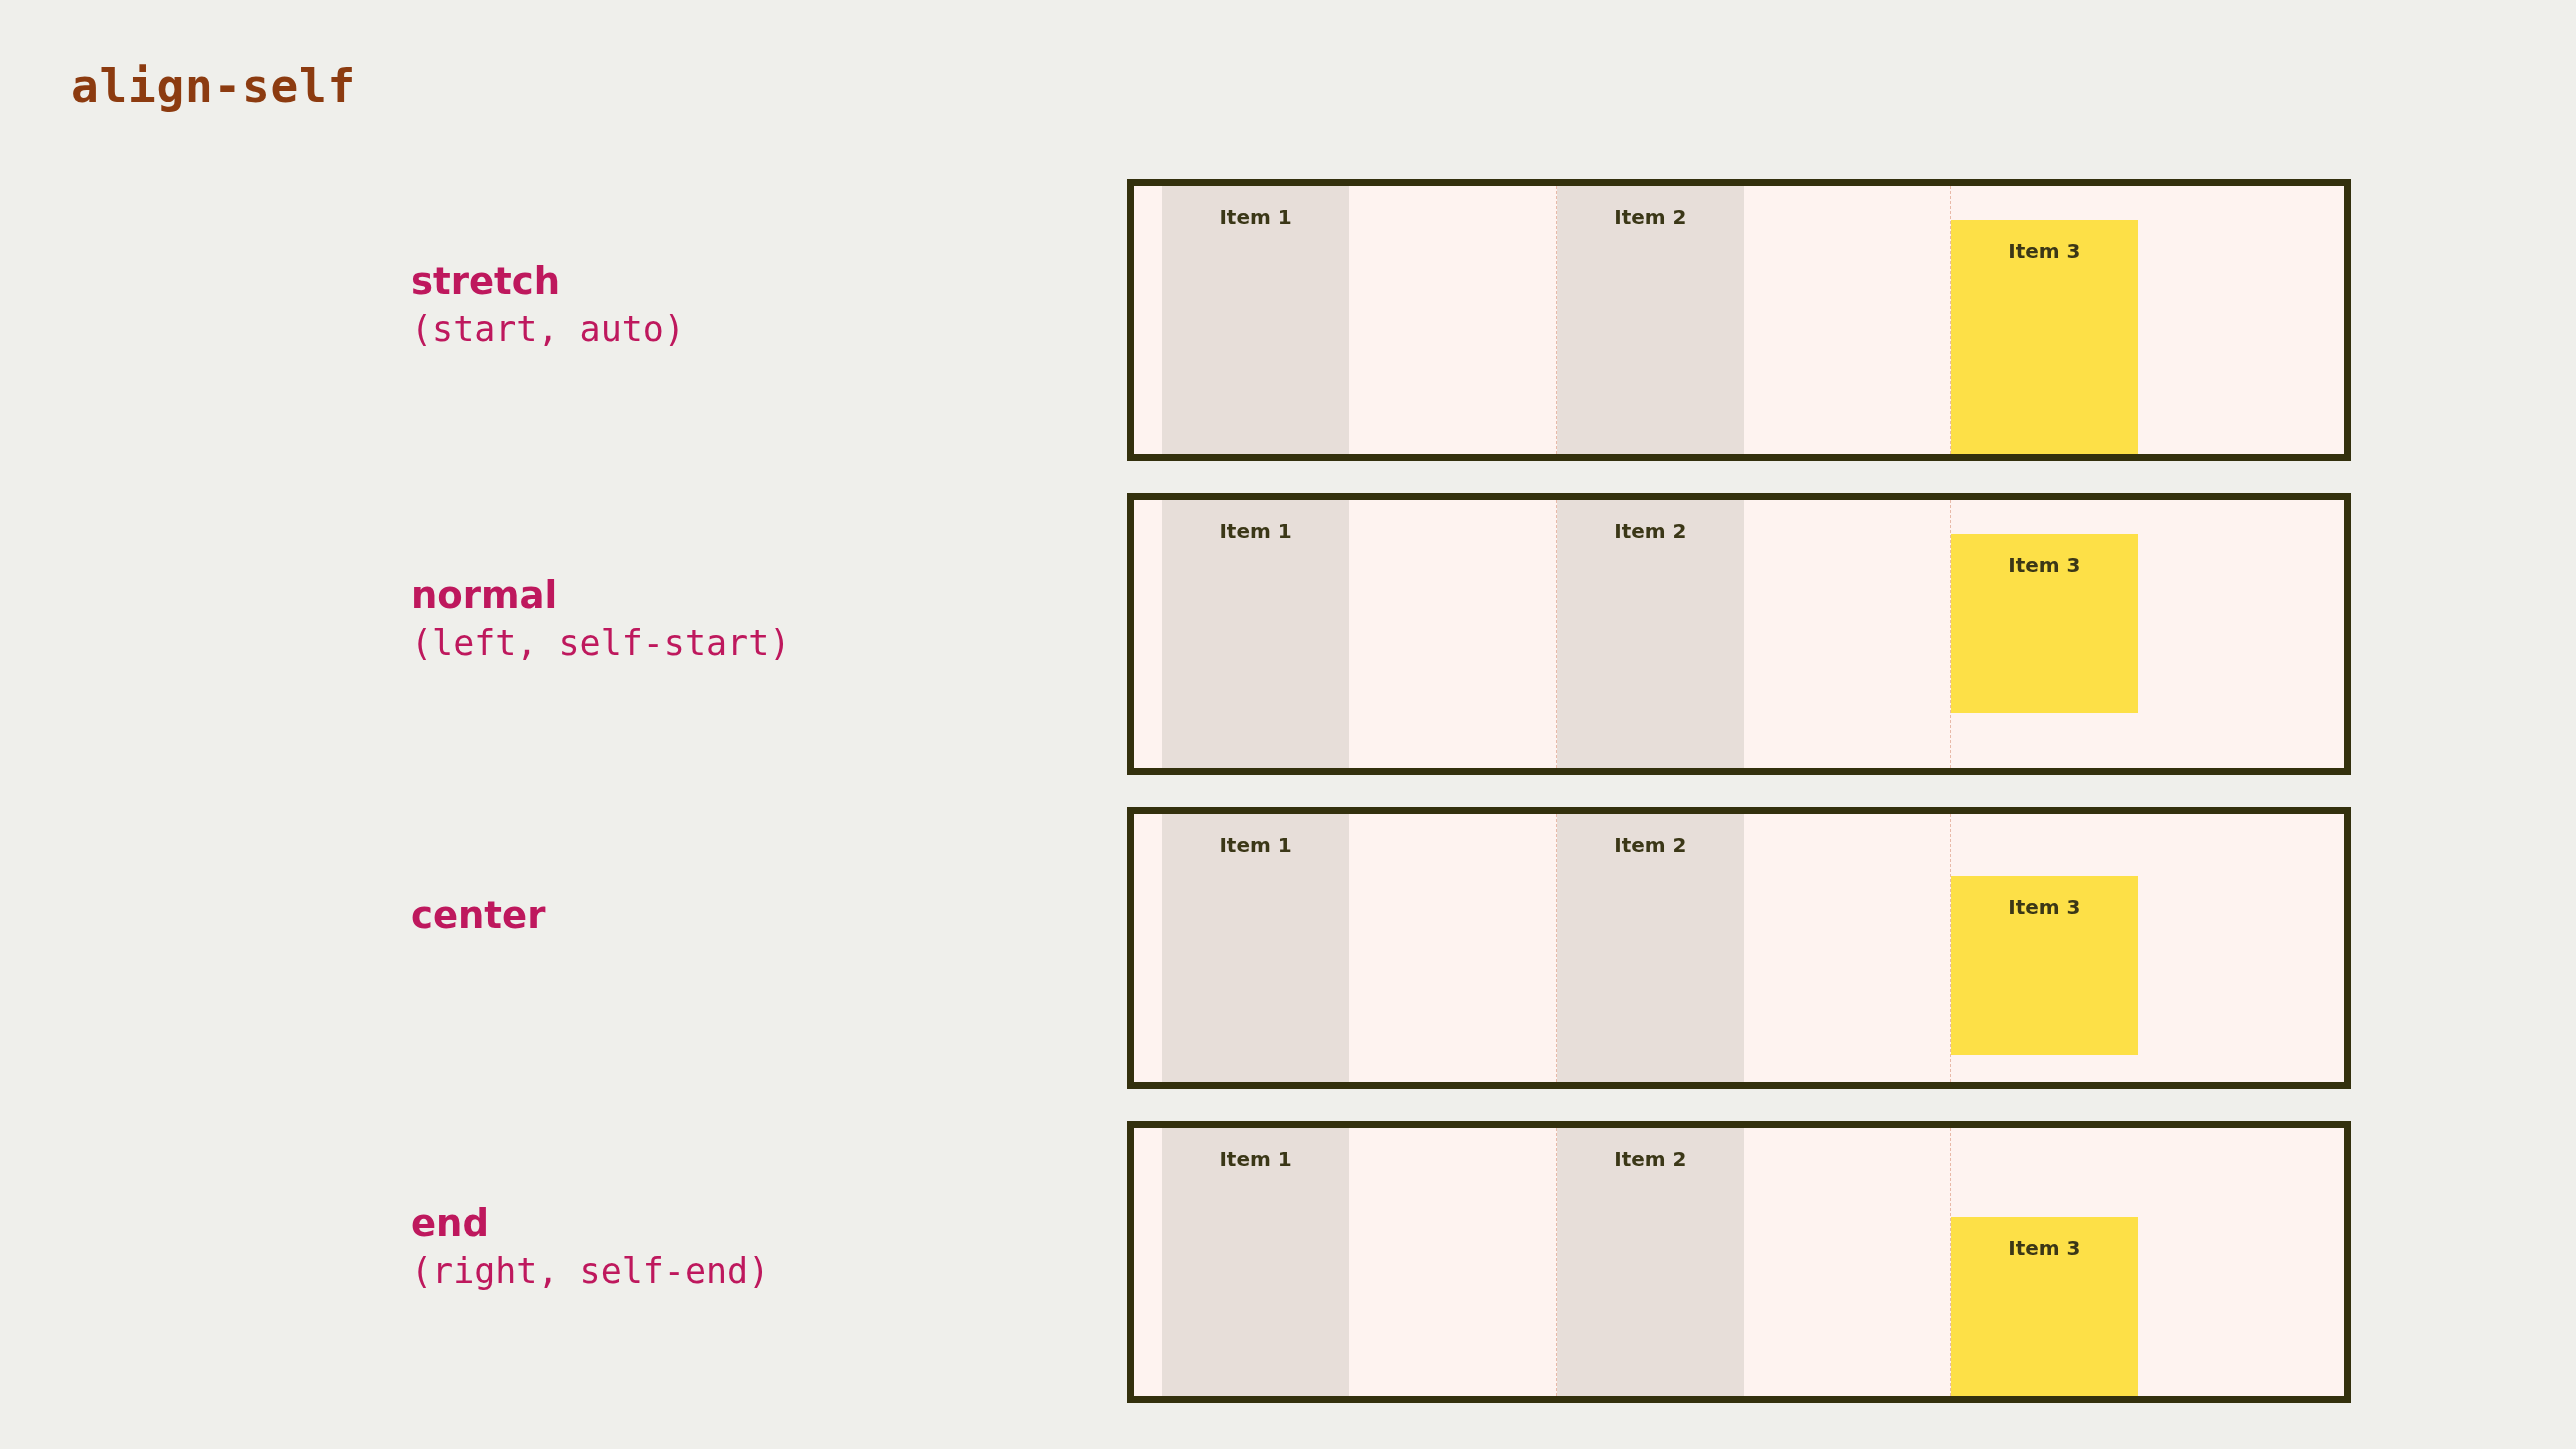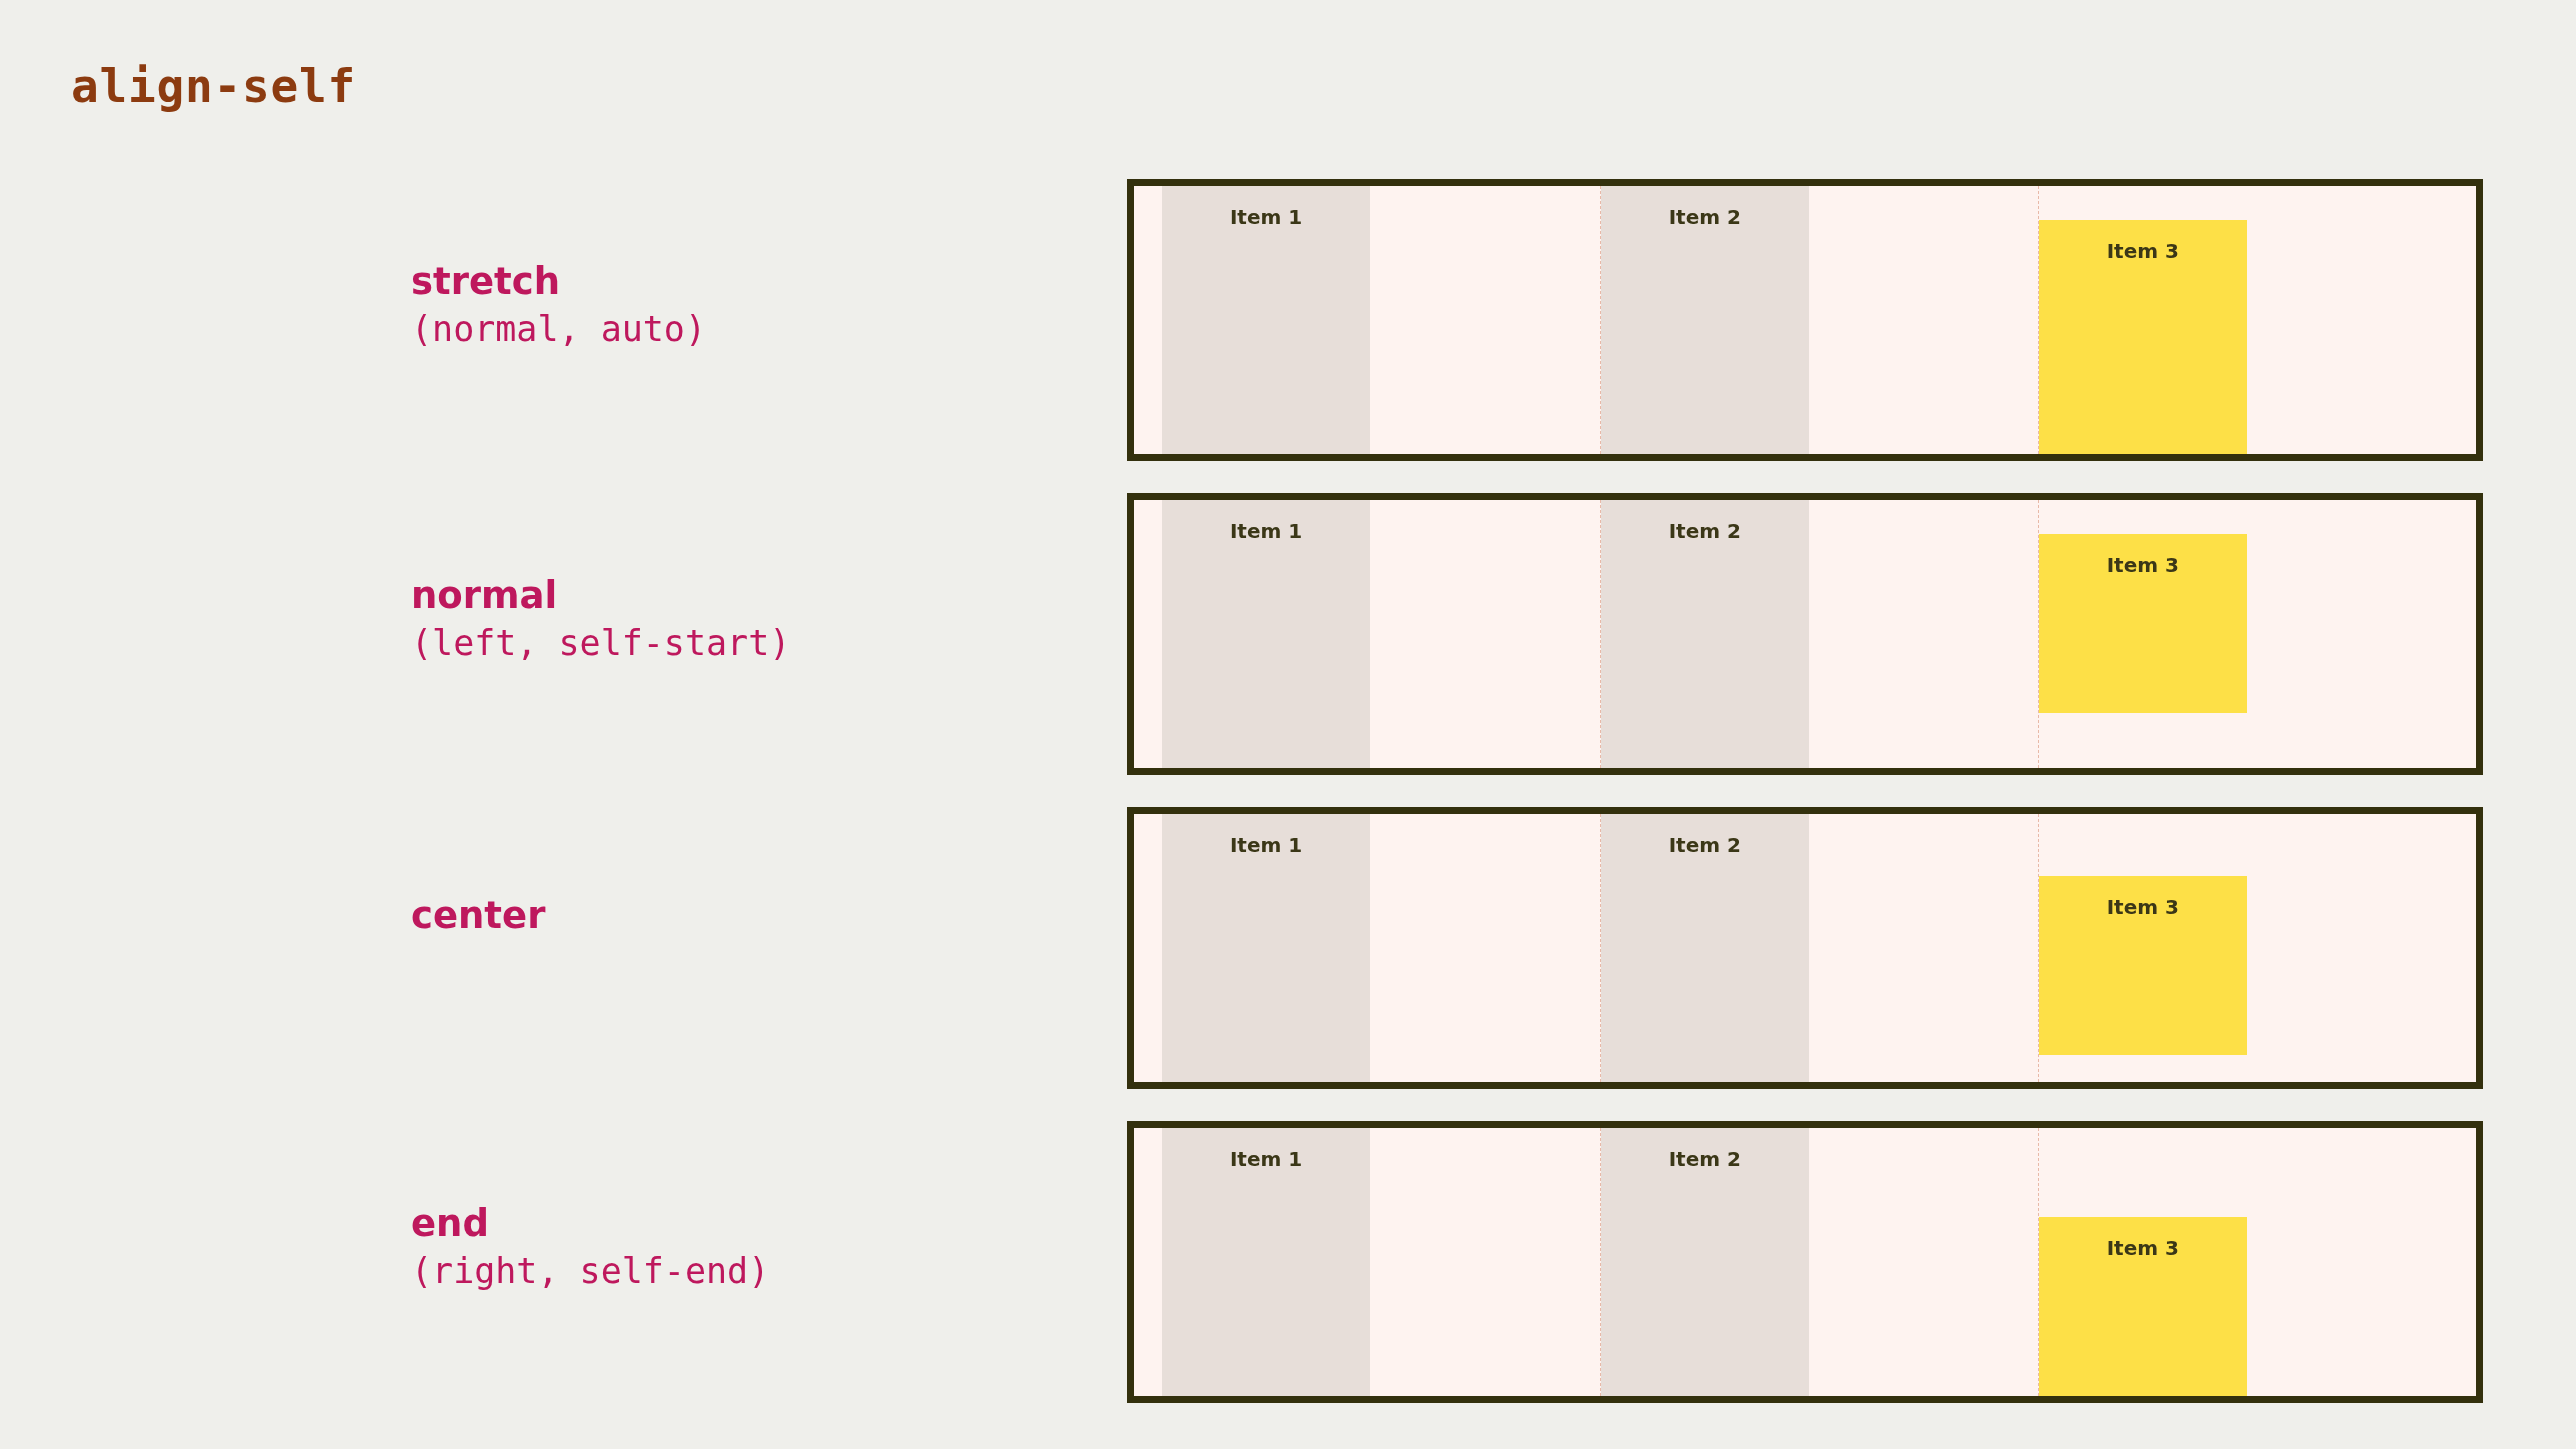--- a/index.html
+++ b/index.html
@@ -57,21 +57,21 @@
     line-height: 1.22;
     white-space: pre;
     margin-top: 4.8px;
   }
   .row-label .alias:empty { display: none; }
 
   
   .grid-container {
     position: absolute;
     left: 1127px;
-    width: 1356px;
+    width: 1224px;
     box-sizing: border-box;
     border: 7.2px solid #33300d;
     background: #fef3f0;
     display: grid;
     grid-template-columns: 1fr 1fr 1fr;
     padding-left: 28px;
   }
 
   .track {
     position: relative;
@@ -109,21 +109,21 @@
 </style>
 </head>
 <body>
 
 <div id="page-title">align-self</div>
 
 <div class="demo-row" style="top:179px;height:282px;">
 
   <div class="row-label" style="top:81px;">
     <div class="kw">stretch</div>
-    <div class="alias">(normal, auto)</div>
+    <div class="alias">(start, auto)</div>
   </div>
 
   <div class="grid-container" style="top:0;height:282px;">
     <div class="track">
       <div class="grid-item as-stretch">
         <span>Item 1</span>
       </div>
     </div>
     <div class="track">
       <div class="grid-item as-stretch">

